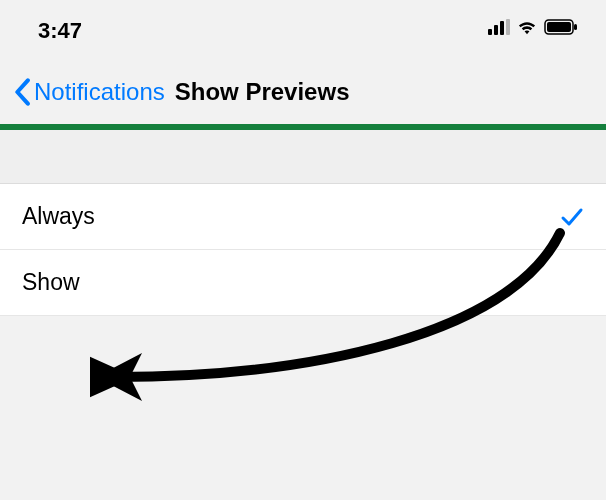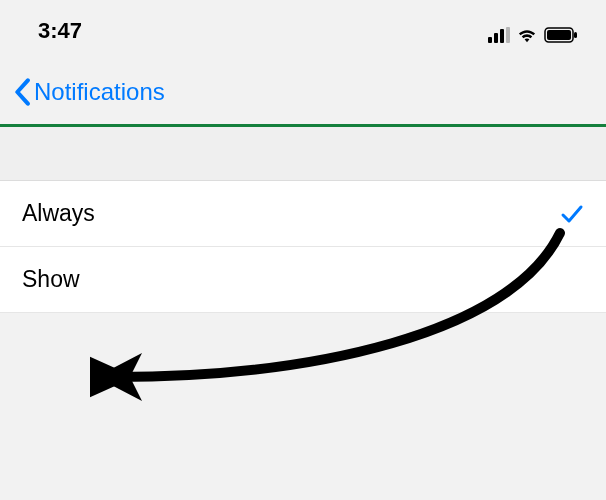--- a/index.html
+++ b/index.html
@@ -11,21 +11,21 @@
     body {
       width: 606px;
       height: 500px;
       background: #f2f2f2;
       position: relative;
       overflow: hidden;
     }
     .status-bar {
       display: flex;
       justify-content: space-between;
-      align-items: flex-end;
+      align-items: flex-start;
       padding: 18px 28px 12px 38px;
       background: #f2f2f2;
     }
     .status-time {
       font-size: 22px;
       font-weight: 600;
       color: #000;
     }
     .status-icons {
       display: flex;
@@ -55,21 +55,21 @@
     .battery-icon svg {
       width: 34px;
       height: 16px;
       display: block;
     }
     .nav-bar {
       display: flex;
       align-items: center;
       padding: 22px 12px 18px 12px;
       background: #f2f2f2;
-      border-bottom: 3px solid #15803d;
+      border-bottom: 6px solid #15803d;
     }
     .back-chevron {
       color: #007aff;
       margin-right: 2px;
     }
     .back-chevron svg {
       width: 20px;
       height: 28px;
       display: block;
     }
@@ -152,20 +152,21 @@
   </div>
 </div>
 
 <div class="nav-bar">
   <span class="back-chevron">
     <svg viewBox="0 0 14 24">
       <polyline points="12,2 3,12 12,22" fill="none" stroke="#007aff" stroke-width="3.5" stroke-linecap="round" stroke-linejoin="round"></polyline>
     </svg>
   </span>
   <span class="back-label">Notifications</span>
+  <span class="nav-title">Show Previews</span>
 </div>
 
 <div class="section-gap"></div>
 
 <div class="list">
   <div class="list-row">
     <span class="row-label">Always</span>
     <span class="check-icon">
       <svg viewBox="0 0 24 22">
         <polyline points="3,12 9,18 21,4" fill="none" stroke="#007aff" stroke-width="3" stroke-linecap="round" stroke-linejoin="round"></polyline>

